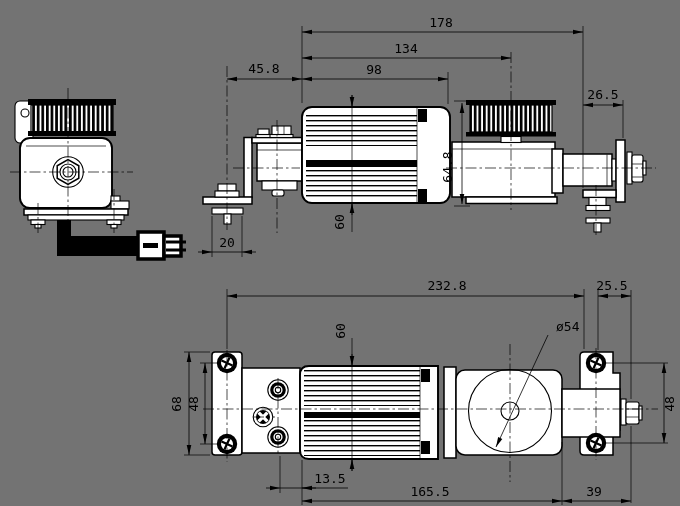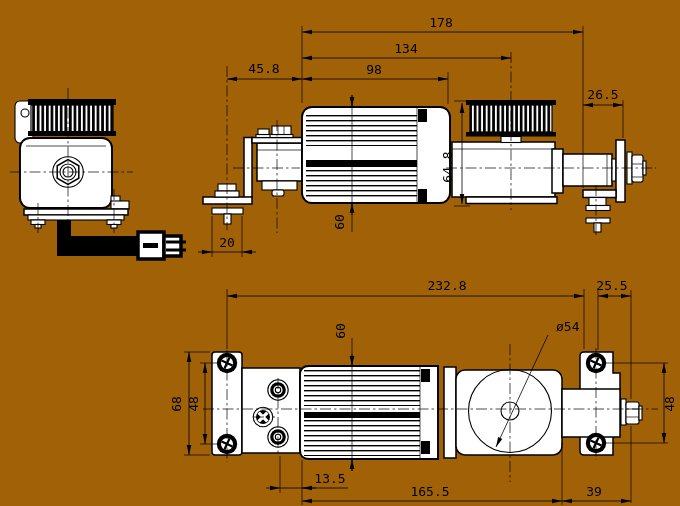--- a/index.html
+++ b/index.html
@@ -1,16 +1,16 @@
 <!DOCTYPE html>
 <html><head>
 <meta charset="utf-8">
 <style>
   html,body{margin:0;padding:0;background:#e8e8e8;}
-  #stage{width:680px;height:506px;background:#a16207;position:relative;margin:0 auto;
+  #stage{width:680px;height:506px;background:#737373;position:relative;margin:0 auto;
          font-family:"DejaVu Sans Mono",monospace;}
   svg{display:block}
   .p  {fill:#fff;stroke:#000;stroke-width:1.5}
   .p2 {fill:#fff;stroke:#000;stroke-width:1.1}
   .p3 {fill:#fff;stroke:#000;stroke-width:1.9}
   .k  {fill:#000;stroke:none}
   .w  {fill:#fff;stroke:none}
   .ln {fill:none;stroke:#000;stroke-width:1.1}
   .t  {fill:none;stroke:#000;stroke-width:.7}
   .dim{fill:none;stroke:#000;stroke-width:.8}

